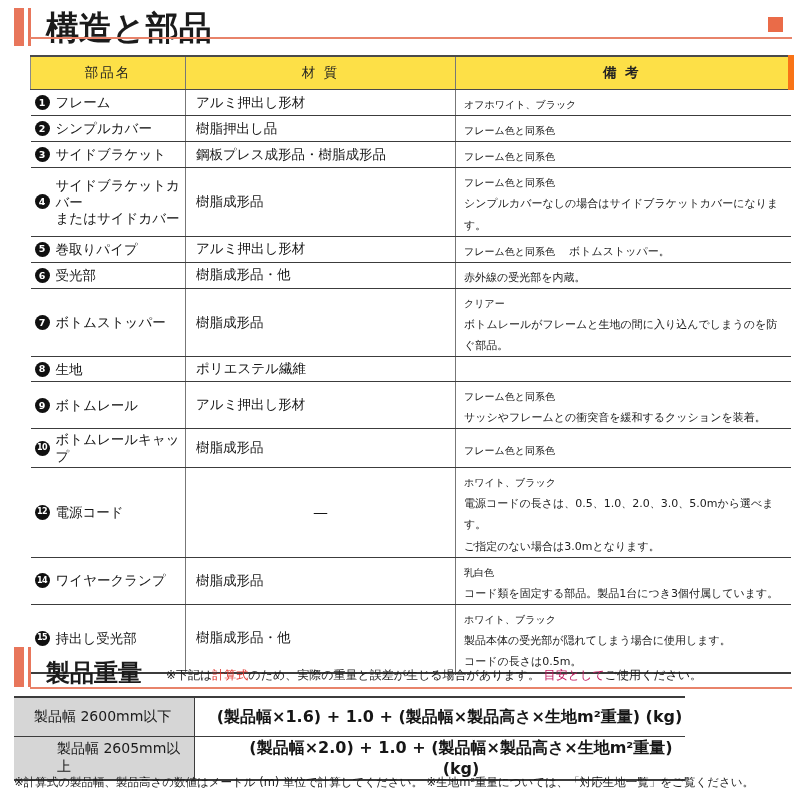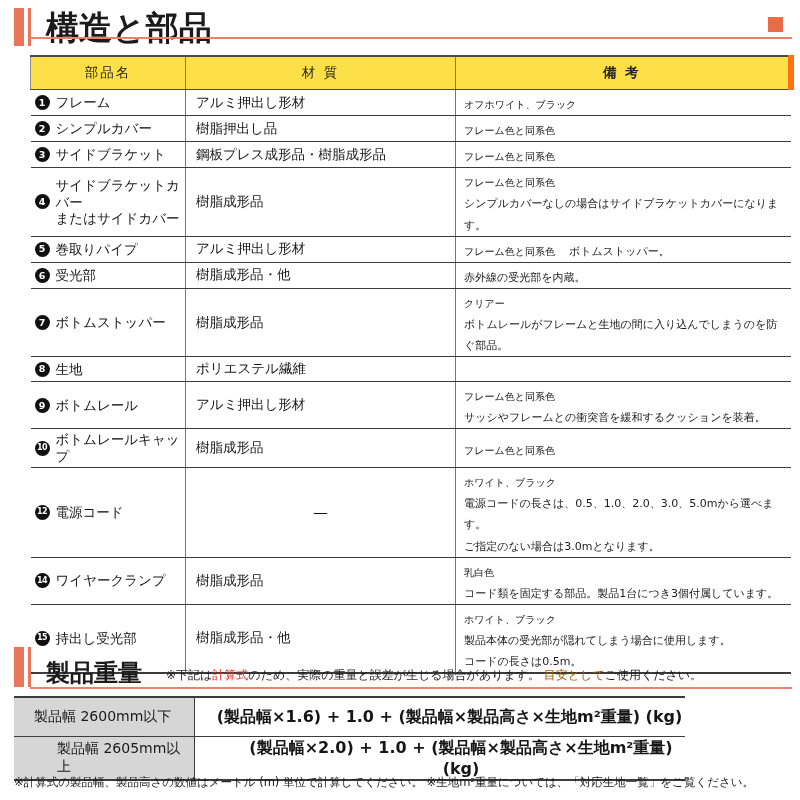--- a/index.html
+++ b/index.html
@@ -49,21 +49,21 @@
   .remark-line{line-height:1.32;}
   .rn{font-size:10px;color:#161616;}
   .rs{font-size:11px;color:#1a1a1a;}
   .seg-gap{margin-right:14px;}
   
   #weight-head{top:645px;align-items:flex-end;height:42px;}
   #weight-head .bar-thick,#weight-head .bar-thin{height:40px;}
   #weight-head .sec-title{font-size:24px;font-family:Liberation Mono, monospace;}
   #weight-note{margin-left:24px;margin-bottom:5px;font-size:12px;line-height:1.2;white-space:nowrap;}
   #weight-note .red{color:#E0342C;}
-  #weight-note .orange{color:#a16207;}
+  #weight-note .orange{color:#be185d;}
   #rule-weight{top:687px;}
   #weight-table{position:absolute;top:696px;left:14px;width:671px;border-collapse:collapse;table-layout:fixed;}
   #weight-table td{border-bottom:1px solid #3c3c3c;height:36px;vertical-align:middle;}
   #weight-table tr:first-child td{border-top:2px solid #3c3c3c;padding-left:20px;}
   #weight-table tr:last-child td{border-bottom:2px solid #3c3c3c;padding-left:43px;}
   .wlabel{width:159px;background:#D6D6D6;font-size:14px;padding-left:12px;border-right:1.5px solid #3c3c3c;color:#1a1a1a;}
   .wformula{text-align:center;font-weight:bold;font-size:16px;color:#161616;}
   #weight-footnote{position:absolute;top:775px;left:14px;width:778px;font-size:11.5px;color:#1a1a1a;}
 </style>
 </head>

